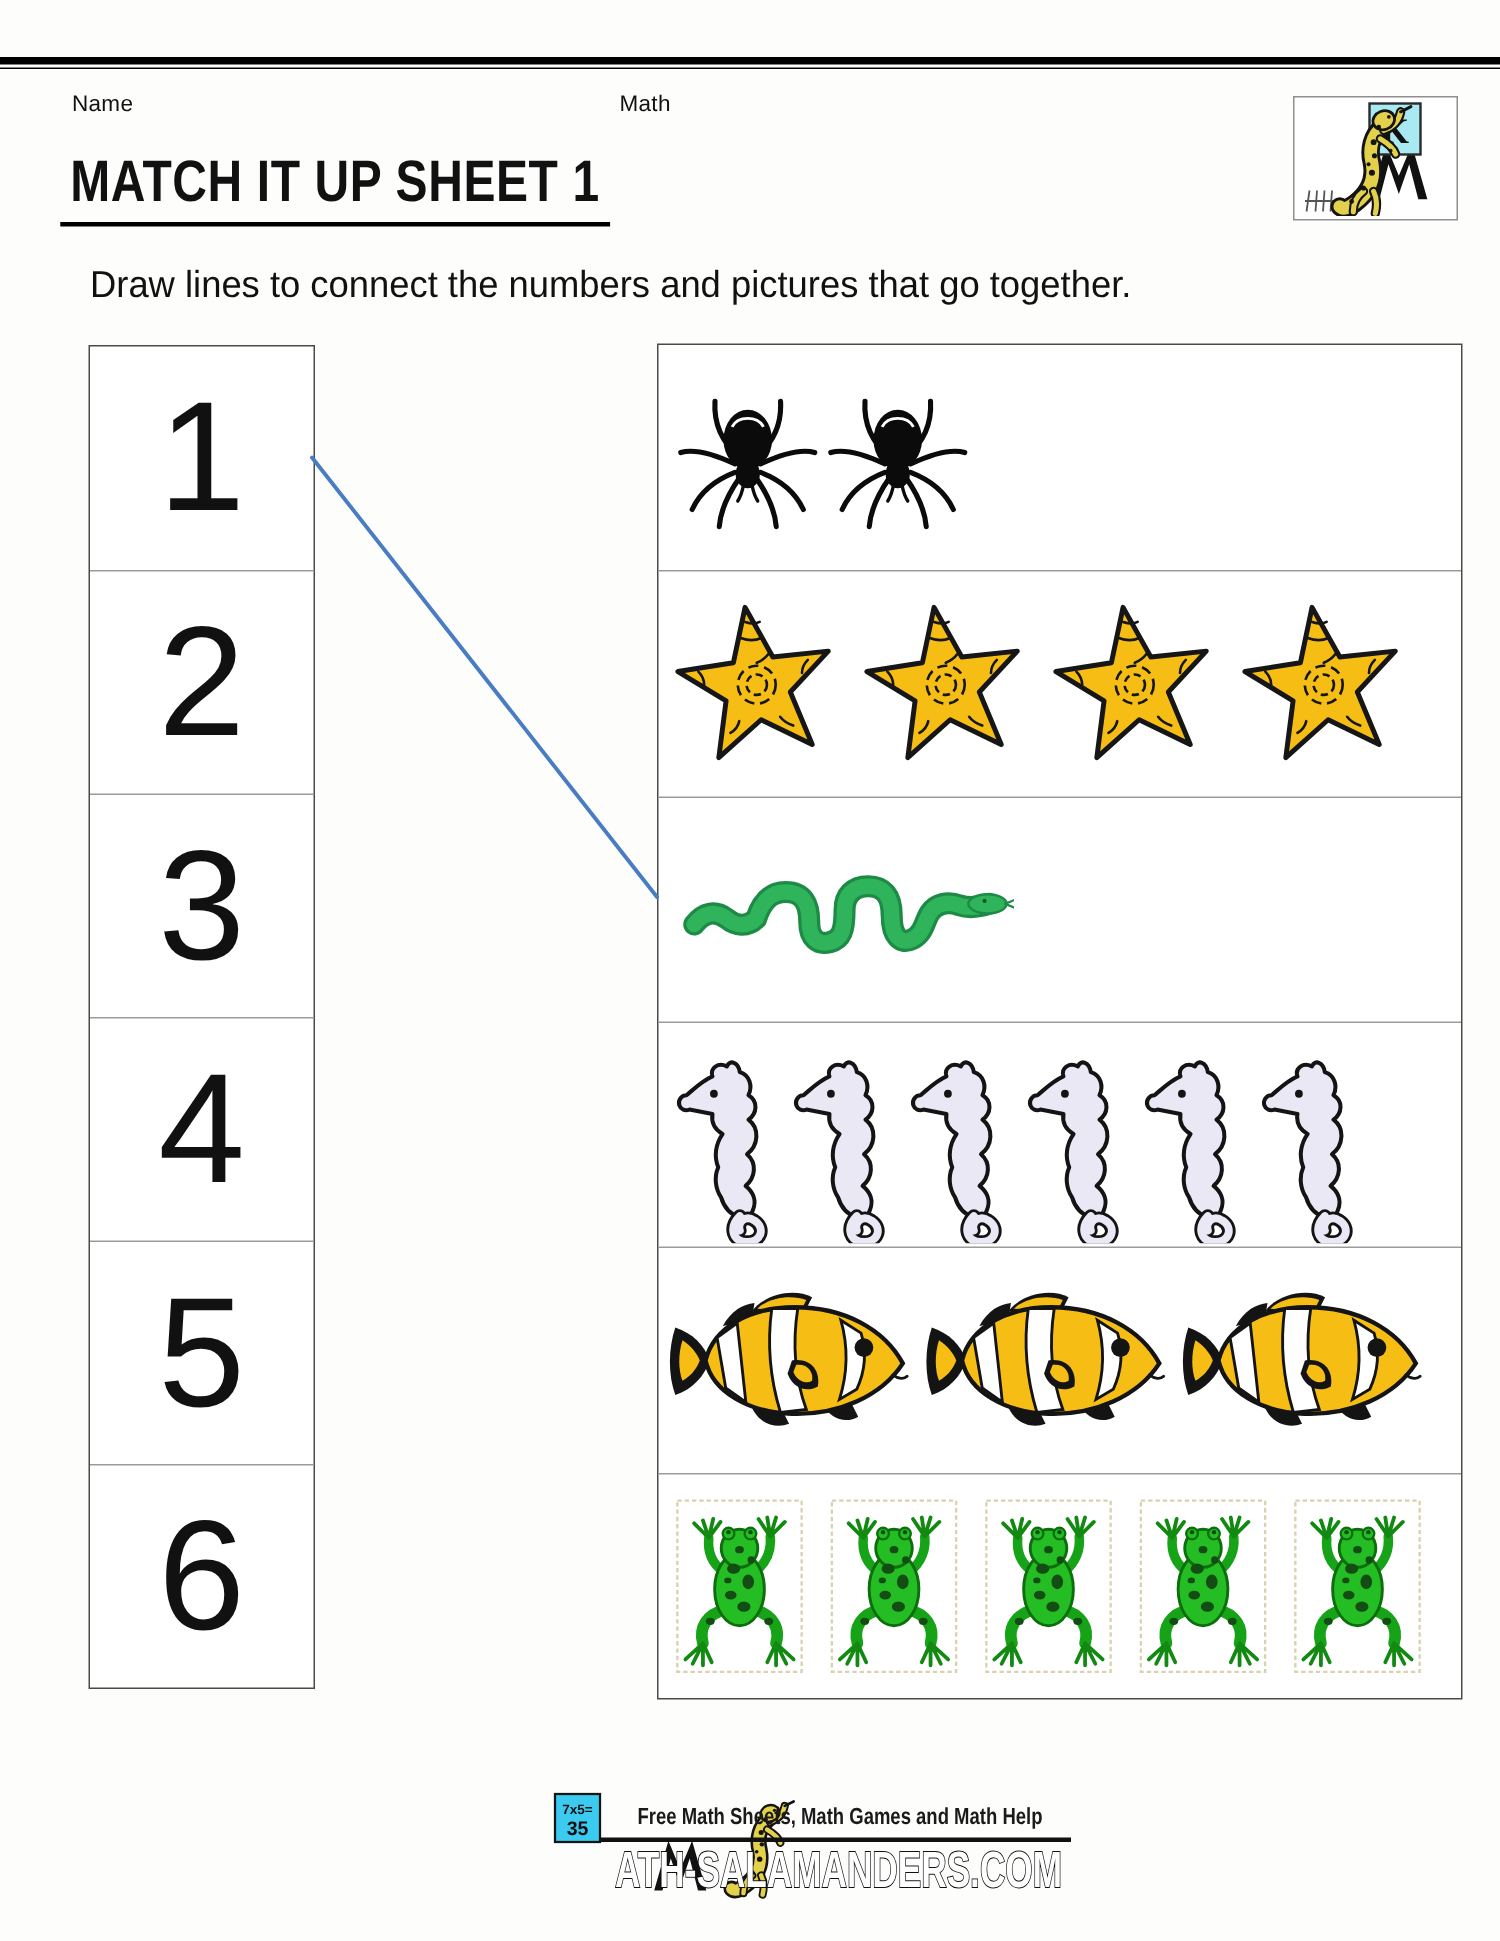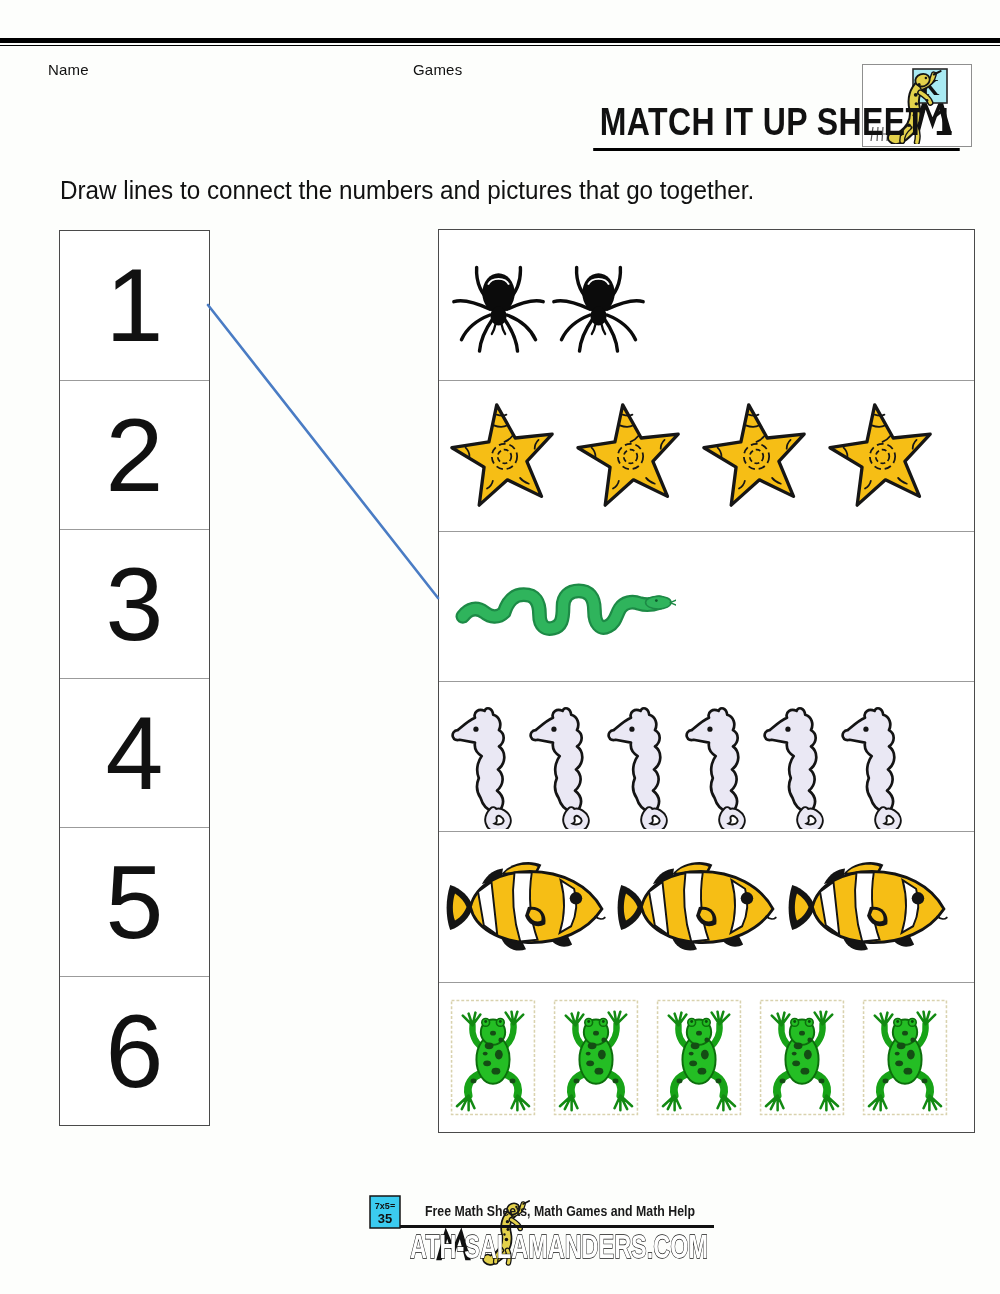--- a/index.html
+++ b/index.html
@@ -7,21 +7,21 @@
          font-family:"Liberation Sans",sans-serif;color:#111;overflow:hidden;}
   .abs{position:absolute;}
 
   
   .bar1{left:0;top:38px;width:1000px;height:5px;background:#000;}
   .bar2{left:0;top:44.5px;width:1000px;height:1.6px;background:#000;}
 
   .small-label{top:61px;font-size:15px;letter-spacing:.2px;}
   #name-label{left:48px;} #date-label{left:413px;}
 
-  .title-wrap{left:0;top:101px;width:1000px;text-align:right;}
+  .title-wrap{left:0;top:101px;width:1000px;text-align:left;}
   .title-inner{display:inline-block;transform:scaleX(.82);transform-origin:center;
     font-size:39px;font-weight:700;line-height:1.1;letter-spacing:.5px;
     border-bottom:3.5px solid #000;padding:0 8px 4px;}
 
   .instruction{left:60px;top:176px;font-size:25px;transform:scaleX(.97);transform-origin:left;white-space:nowrap;}
 
   .logo-box{left:862px;top:64px;width:108px;height:81px;background:#fff;border:1px solid #8f8f8f;}
   .logo-box svg{display:block;width:106px;height:79px;}
 
   .num-grid{left:59px;top:230px;width:149px;height:894px;border:1.2px solid #4a4a4a;
@@ -189,21 +189,21 @@
     </symbol>
   </defs>
 </svg>
 
 <div id="sheet">
 
   <div class="abs bar1"></div>
   <div class="abs bar2"></div>
 
   <div class="abs small-label" id="name-label">Name</div>
-  <div class="abs small-label" id="date-label">Games</div>
+  <div class="abs small-label" id="date-label">Math</div>
 
   <div class="abs logo-box">
     <svg viewBox="0 0 106 79">
       <g stroke="#555" stroke-width="1.2" fill="none">
         <path d="M10,62 L8,76 M15,62 L14,76 M20,62 L19,76 M25,62 L24,76 M7,69 L26,69"></path>
       </g>
       <use href="#sym-m" transform="translate(42,28) scale(0.52)"></use>
       <rect x="50" y="4" width="34" height="34" fill="#A9EAF2" stroke="#2a2a2a" stroke-width="1.6"></rect>
       <text x="67" y="30" text-anchor="middle" font-family="Liberation Serif, serif" font-weight="bold" font-size="24" fill="#111">K</text>
       <use href="#sym-salamander" transform="translate(2,5)"></use>

